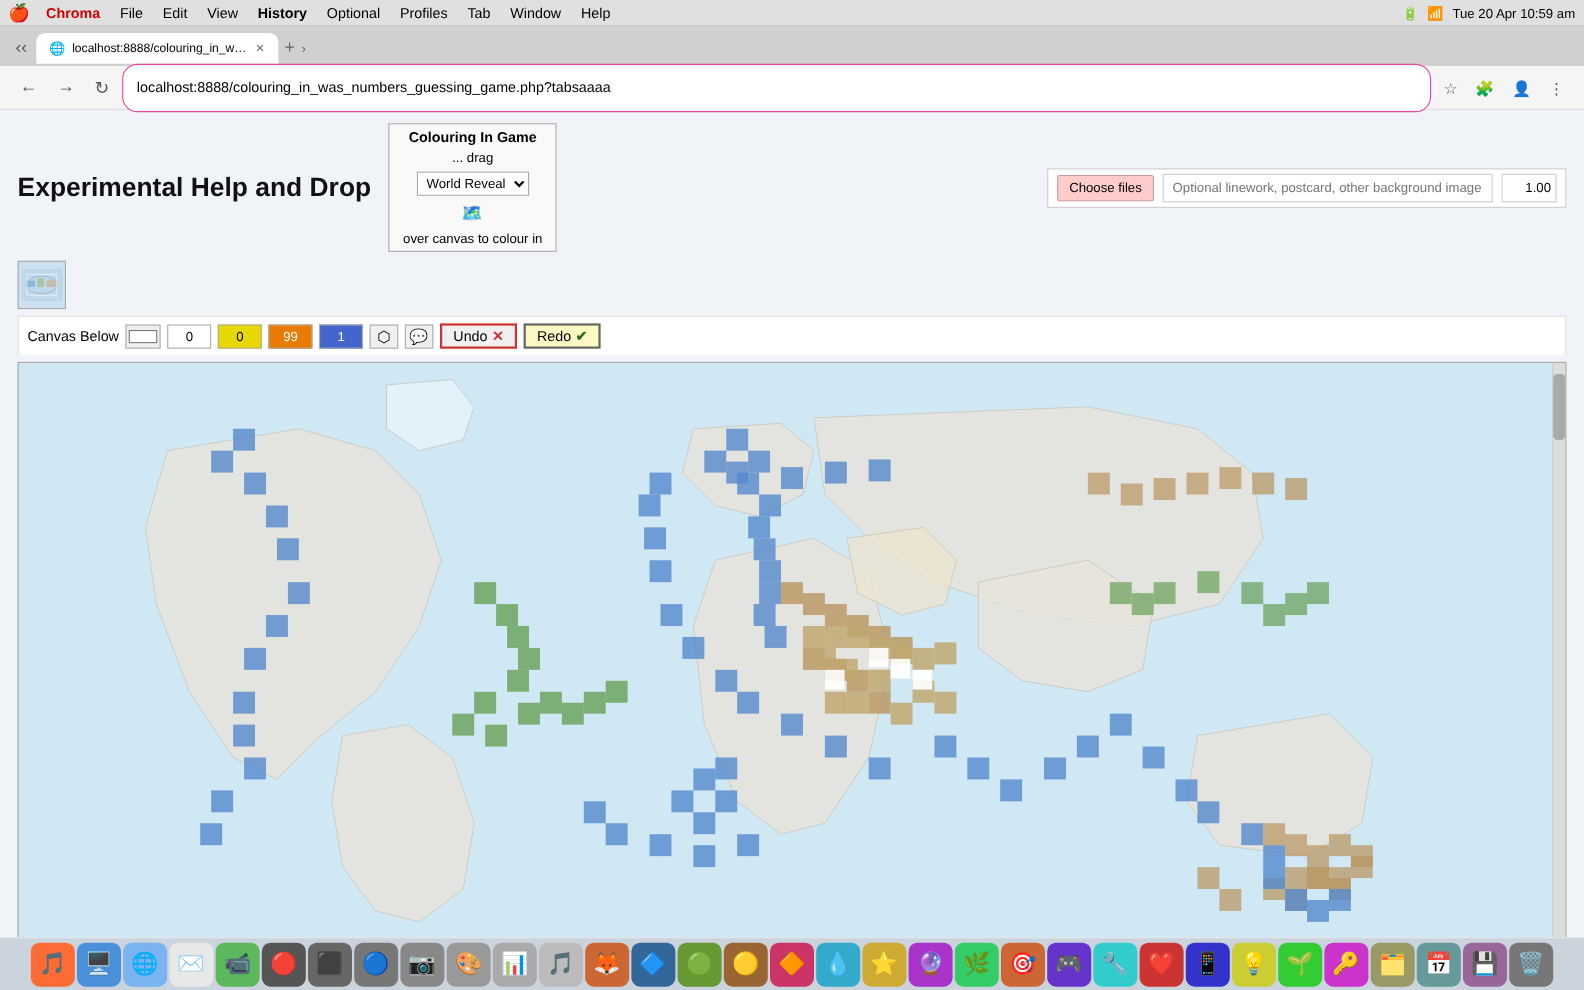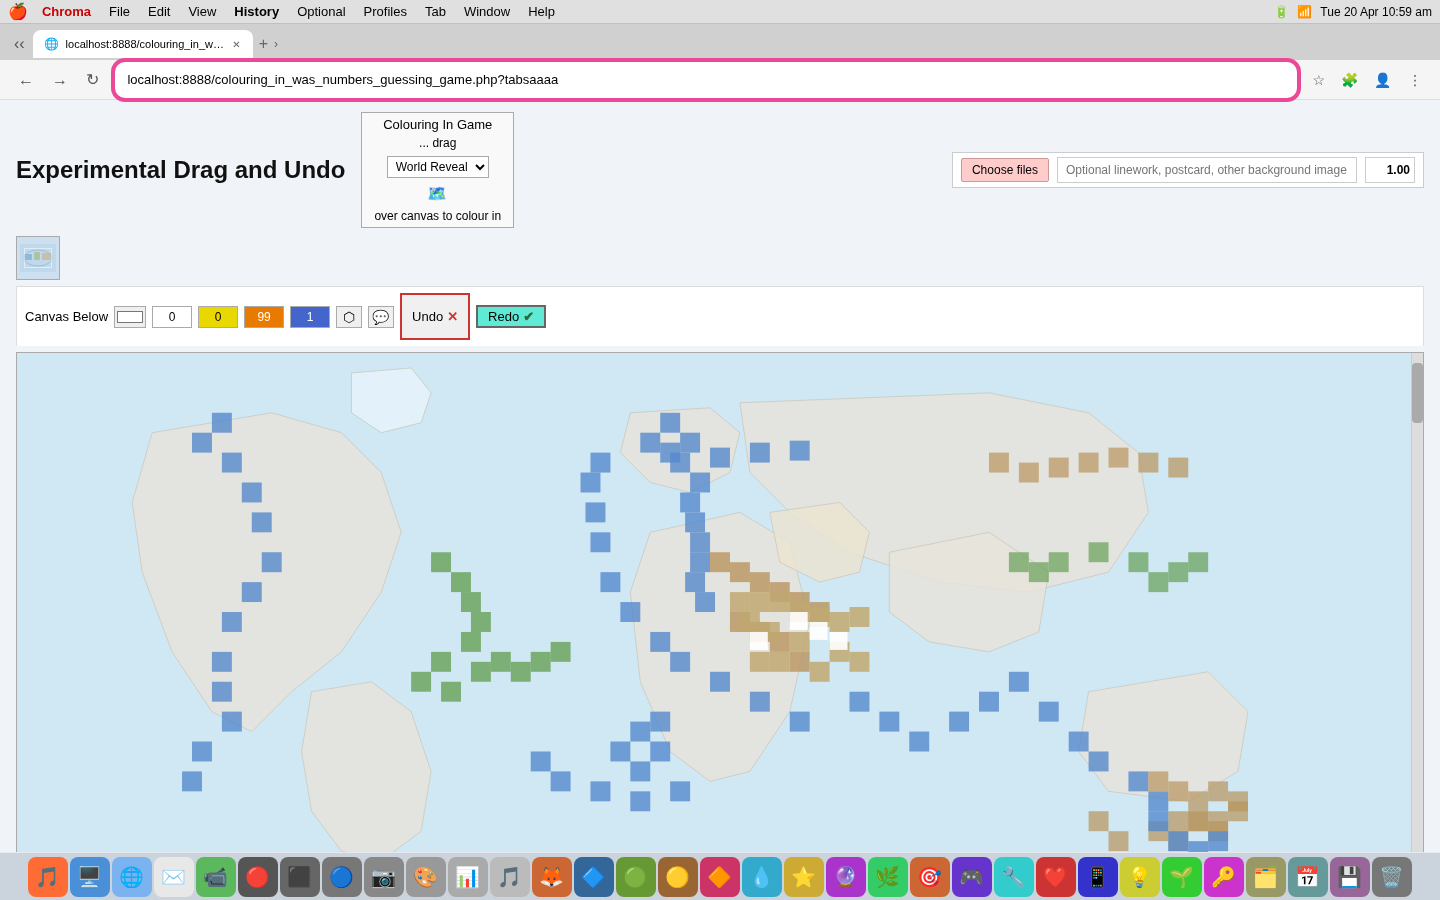--- a/index.html
+++ b/index.html
@@ -84,21 +84,21 @@
       cursor: pointer;
       font-size: 16px;
       color: #555;
       padding: 4px 6px;
       border-radius: 4px;
     }
     .nav-btn:disabled { color: #bbb; cursor: default; }
     .url-bar {
       flex: 1;
       height: 44px;
-      border: 4px solid #ec4899;
+      border: 1px solid #ec4899;
       border-radius: 14px;
       padding: 0 12px;
       font-size: 13px;
       background: white;
       outline: none;
     }
     .nav-icons { display: flex; gap: 4px; }
     .nav-icon-btn {
       background: none;
       border: none;
@@ -135,21 +135,21 @@
       flex-direction: column;
       align-items: center;
       border: 1px solid #aaa;
       background: #f9f9f9;
       padding: 4px 12px;
       font-size: 12px;
       gap: 4px;
     }
     .colouring-game-title {
       font-size: 13px;
-      font-weight: 400;
+      font-weight: 700;
     }
     .colouring-game-row {
       display: flex;
       align-items: center;
       gap: 6px;
       flex-direction: column;
     }
     .colouring-game-select {
       padding: 2px 4px;
       font-size: 12px;
@@ -174,21 +174,20 @@
       min-width: 300px;
     }
     .opacity-input {
       width: 50px;
       height: 26px;
       border: 1px solid #ccc;
       padding: 0 4px;
       font-size: 12px;
       text-align: right;
       background: white;
-      font-weight: bold;
     }
     .top-right-panel {
       display: flex;
       align-items: center;
       gap: 8px;
       margin-left: auto;
       border: 1px solid #ccc;
       background: white;
       padding: 4px 8px;
     }
@@ -262,30 +261,30 @@
       background: #f0f0f0;
       cursor: pointer;
       display: flex;
       align-items: center;
       justify-content: center;
       font-size: 14px;
     }
     .undo-btn {
       background: #f0f0f0;
       border: 2px solid #cc3333;
-      padding: 14px 10px;
+      padding: 2px 10px;
       font-size: 13px;
       cursor: pointer;
       font-weight: 500;
       display: flex;
       align-items: center;
       gap: 4px;
     }
     .redo-btn {
-      background: #5eead4;
+      background: #fef9c3;
       border: 2px solid #666;
       padding: 2px 10px;
       font-size: 13px;
       cursor: pointer;
       font-weight: 500;
       display: flex;
       align-items: center;
       gap: 4px;
     }
     .undo-x { color: #cc3333; font-weight: bold; }
@@ -396,21 +395,21 @@
     <button class="nav-icon-btn">☆</button>
     <button class="nav-icon-btn">🧩</button>
     <button class="nav-icon-btn">👤</button>
     <button class="nav-icon-btn">⋮</button>
   </div>
 </div>
 
 <div class="page">
 
   <div class="title-area">
-    <h1 class="page-title">Experimental Drag and Undo</h1>
+    <h1 class="page-title">Experimental Help and Drop</h1>
 
     <div class="colouring-game-panel">
       <span class="colouring-game-title">Colouring In Game</span>
       <div class="colouring-game-row">
         <span>... drag</span>
         <select class="colouring-game-select">
           <option>World Reveal</option>
           <option>Normal</option>
           <option>Pixel</option>
         </select>

